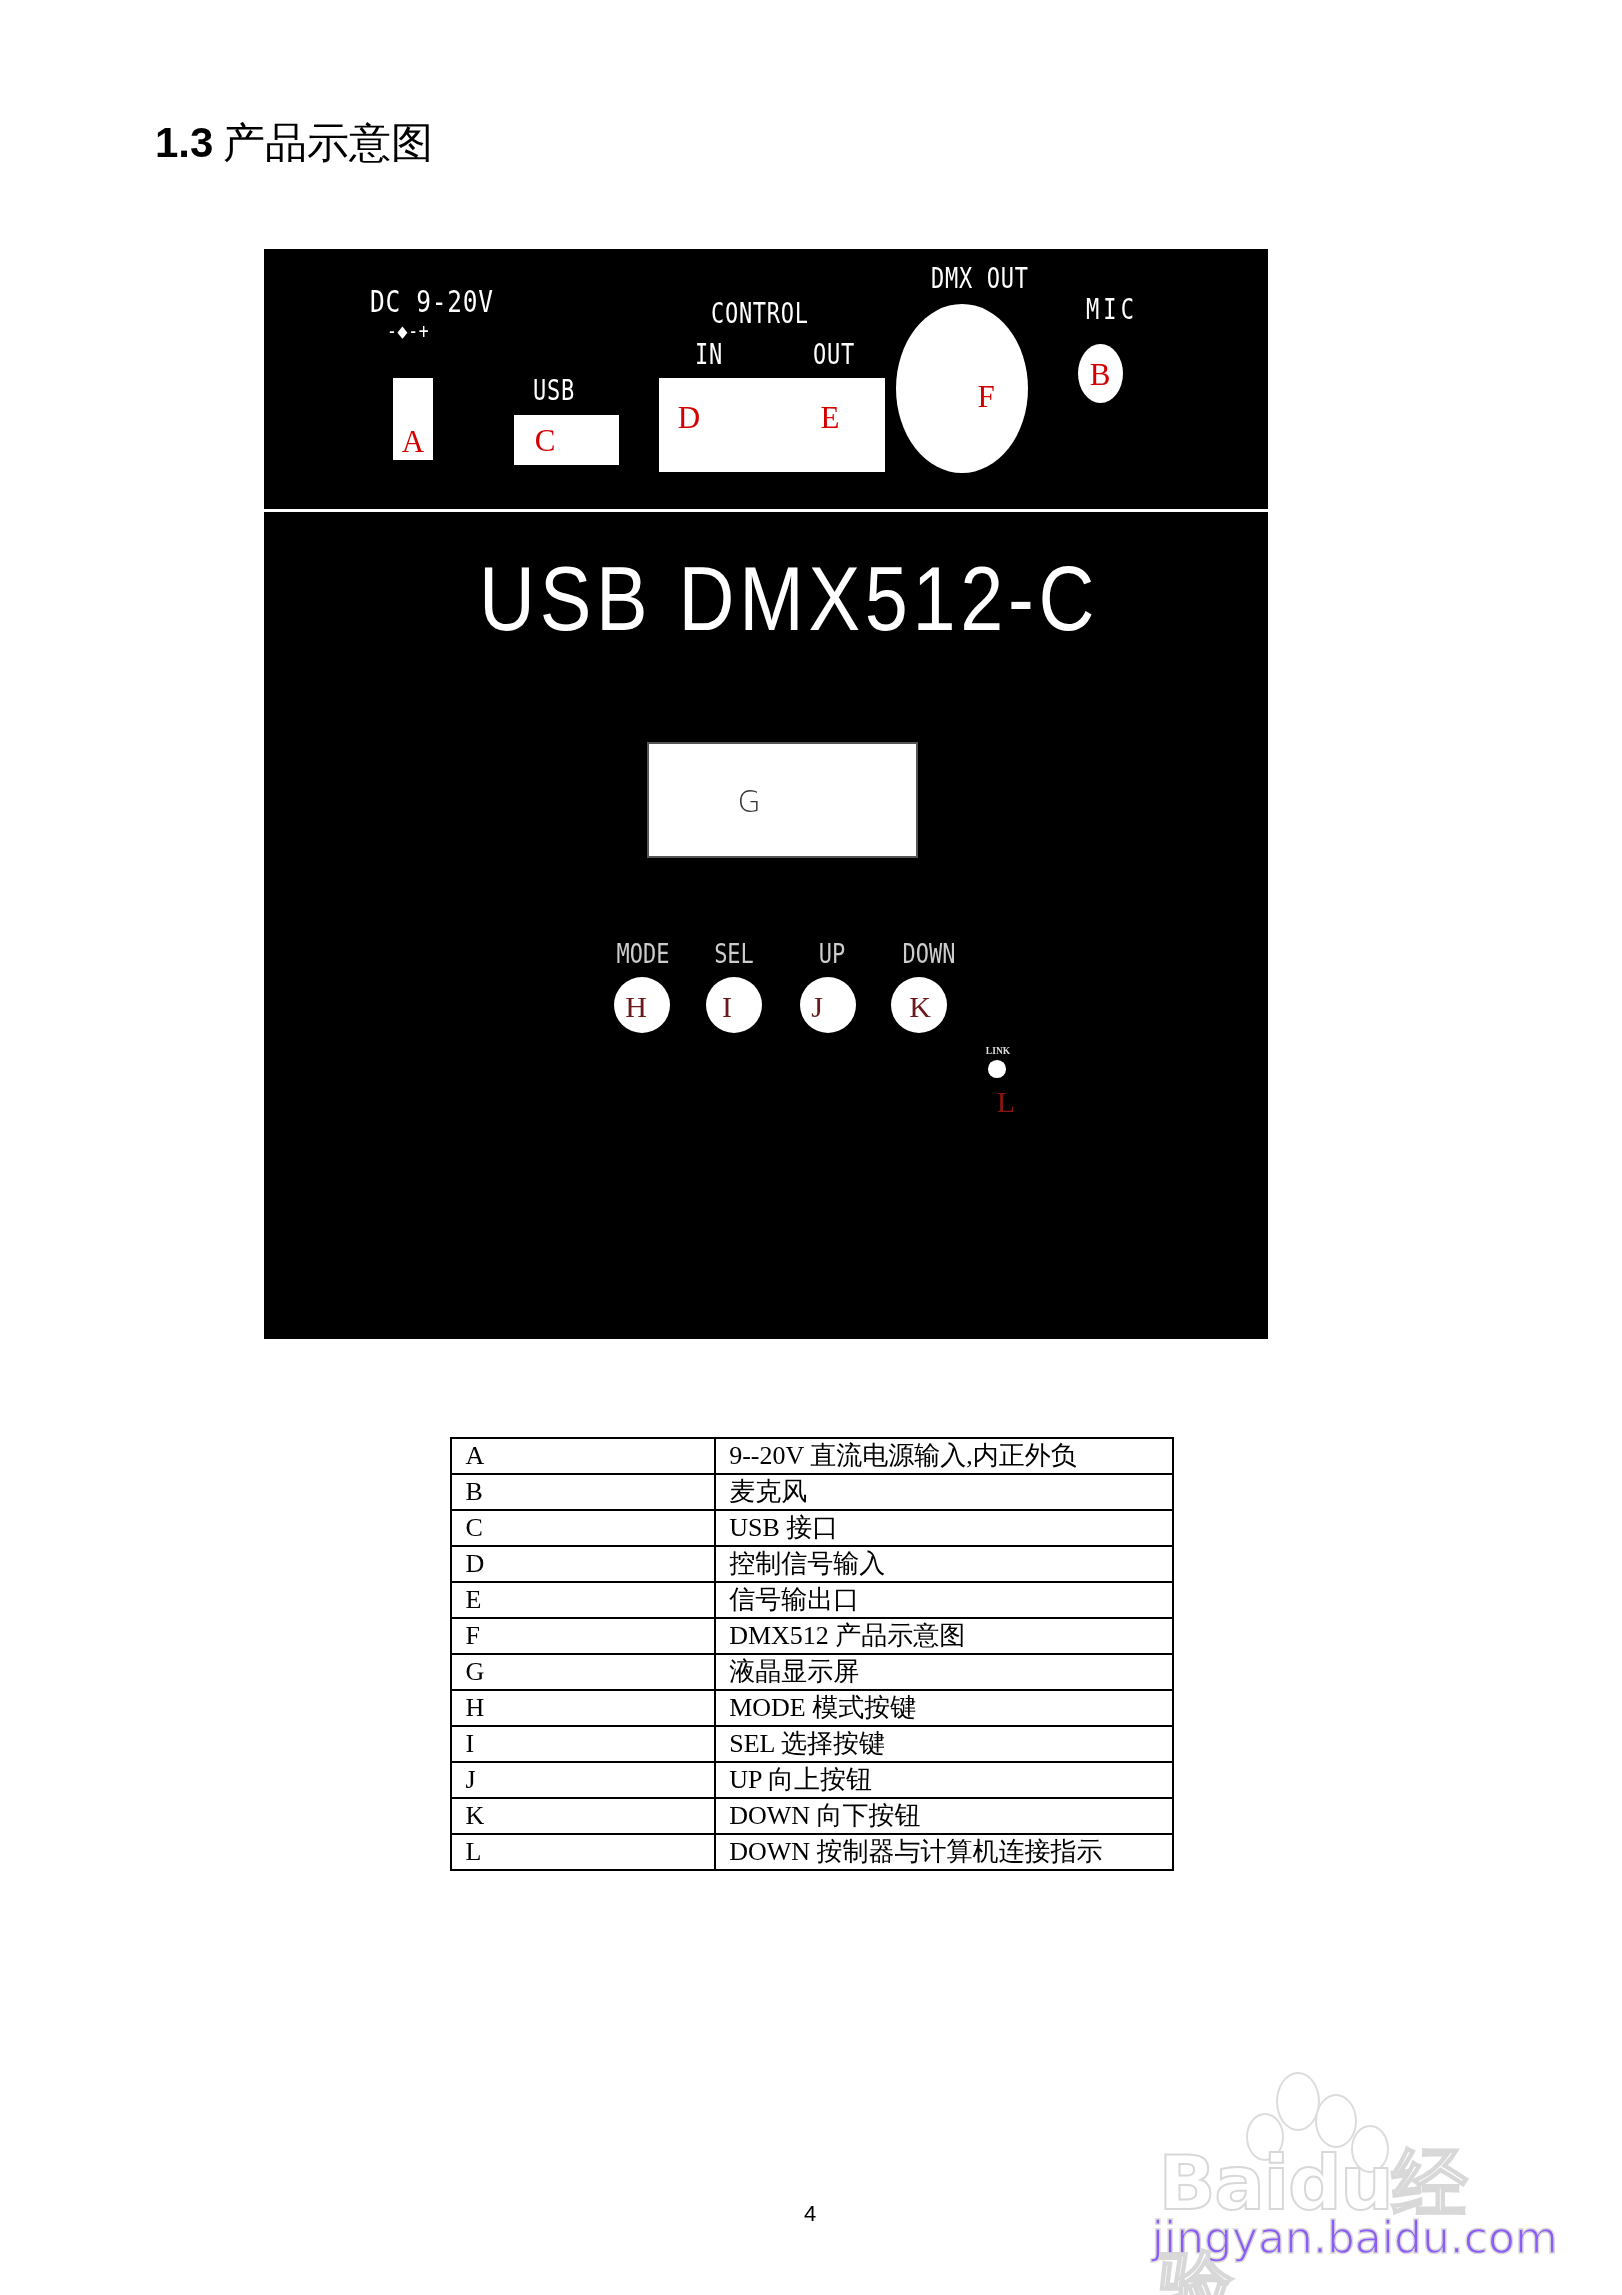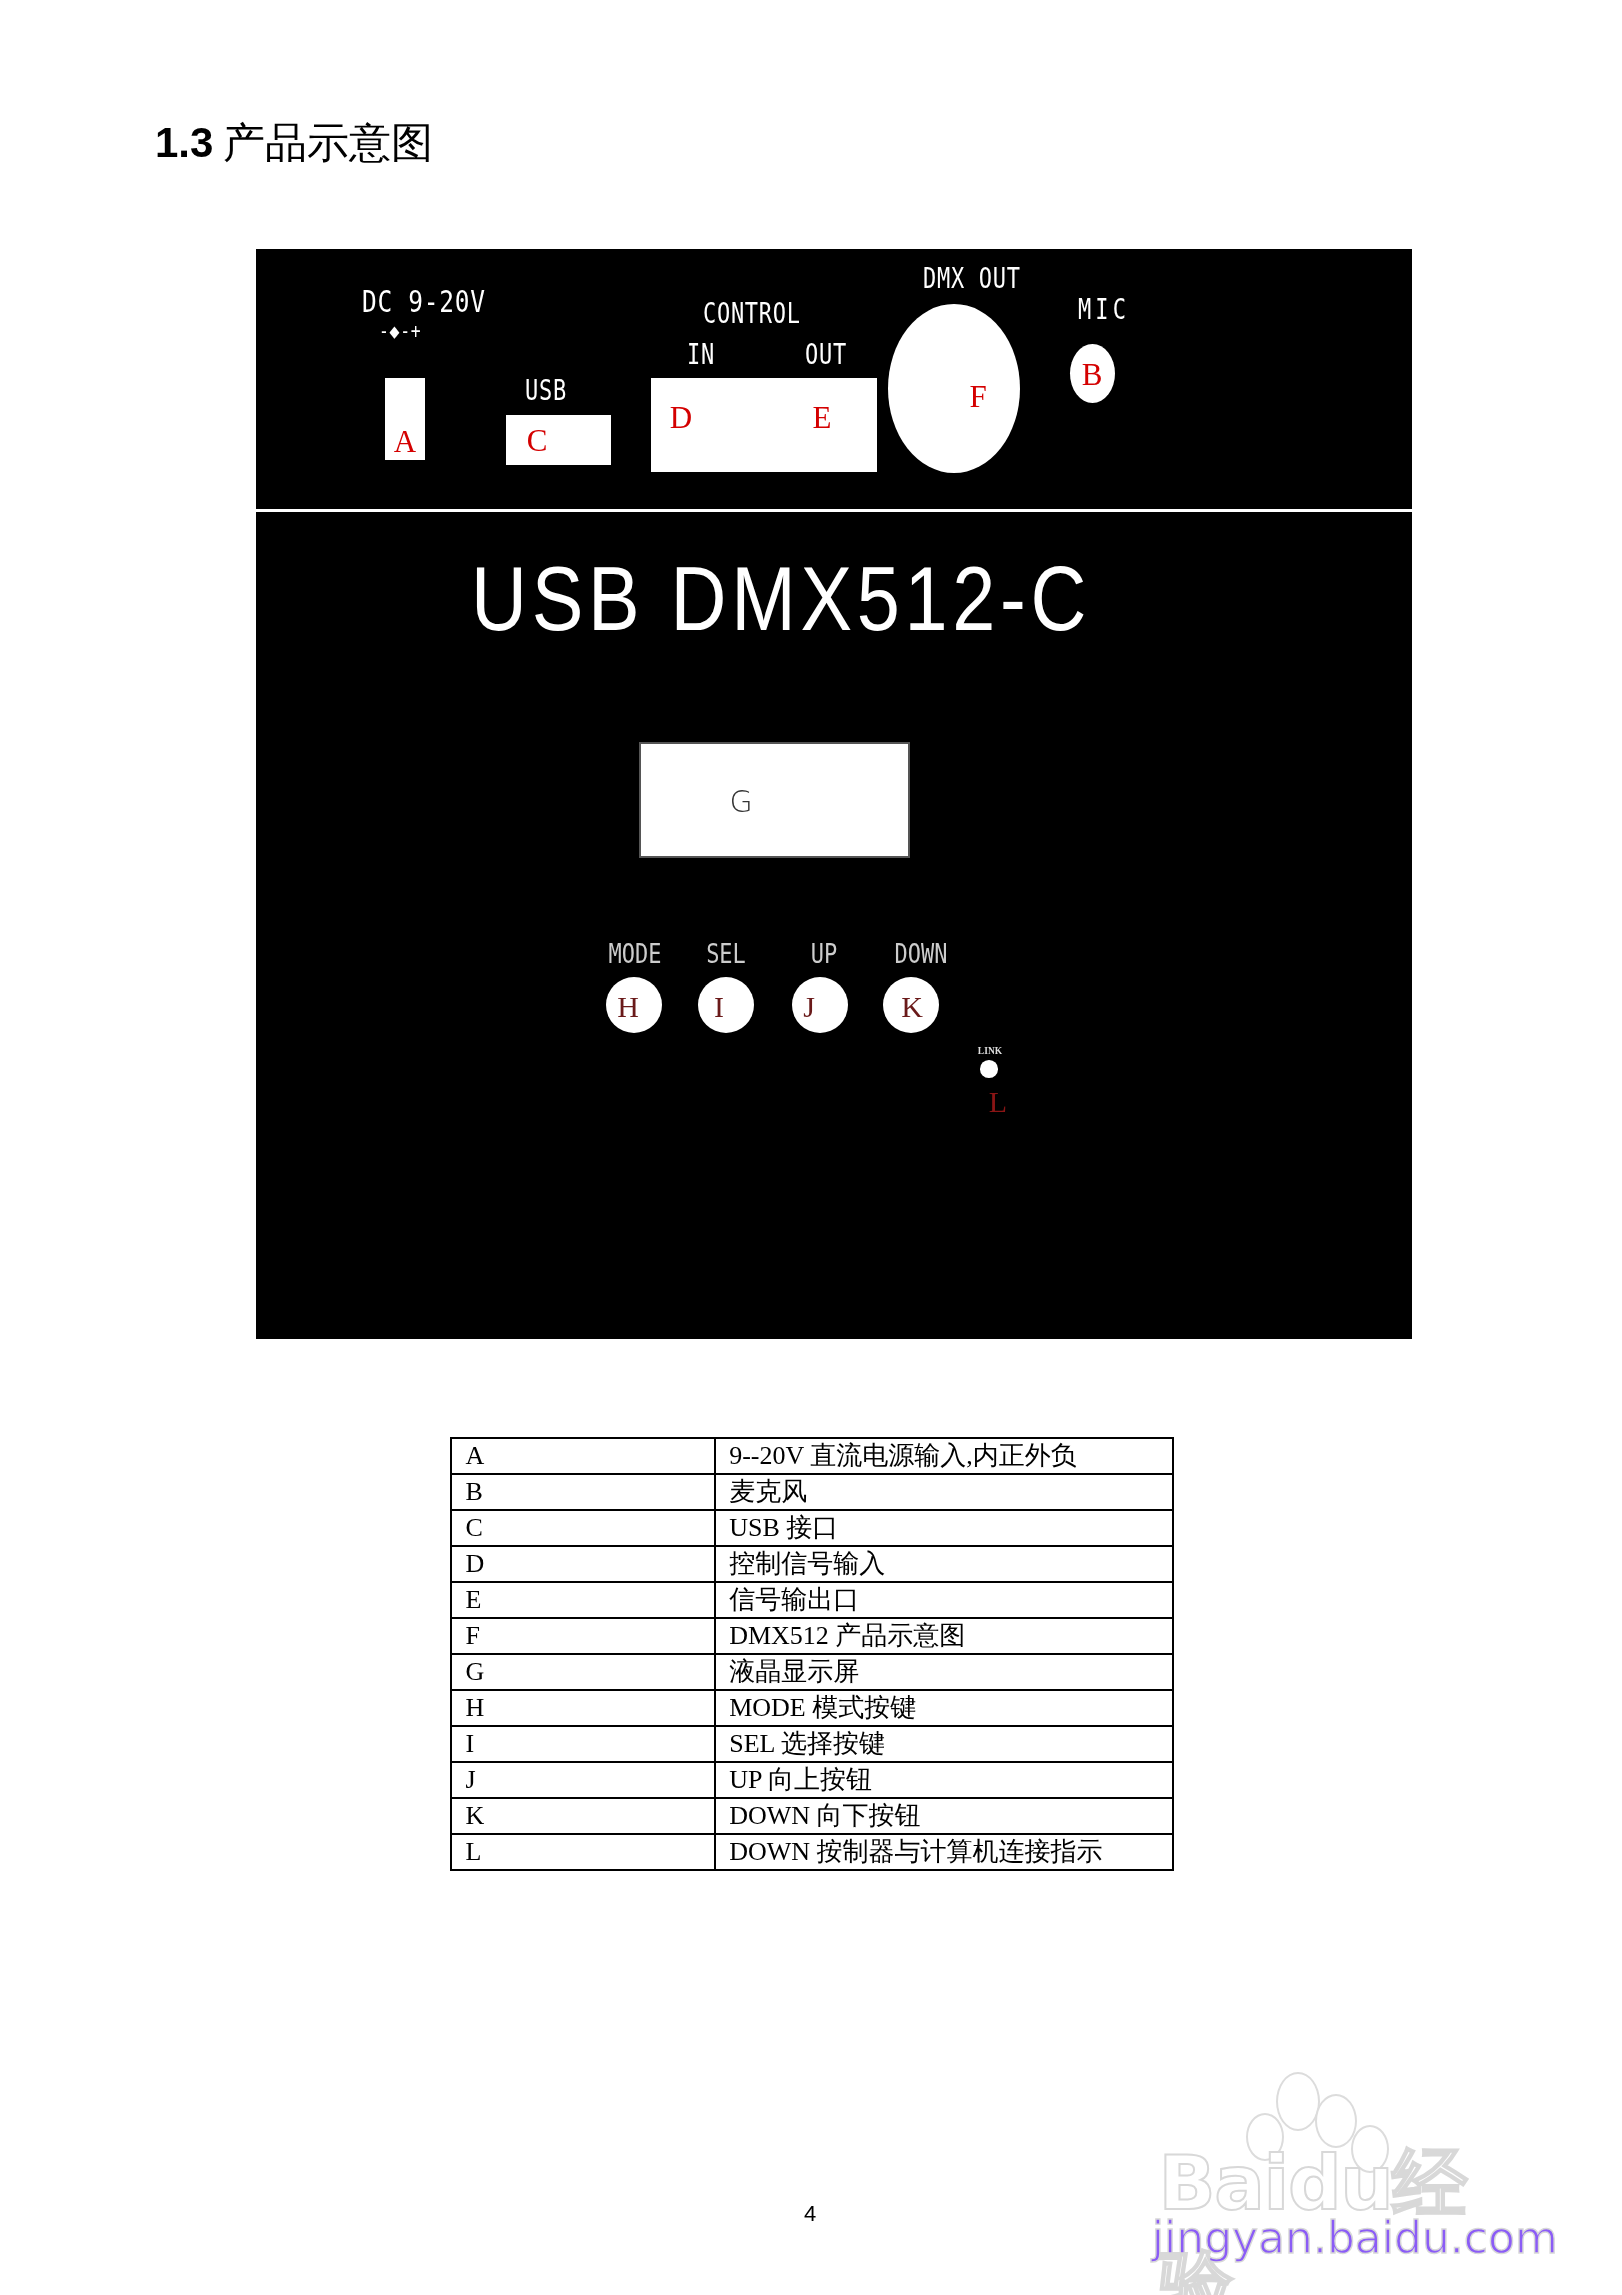--- a/index.html
+++ b/index.html
@@ -14,22 +14,22 @@
     .heading {
       position: absolute; left: 155px; top: 115px;
       font-size: 42px; line-height: 55px;
       font-family: "DejaVu Sans", sans-serif;
       white-space: nowrap;
     }
     .heading .num { font-family: "Liberation Sans", sans-serif; font-weight: bold; margin-right: 9.5px; }
 
     
     .panel {
-      position: absolute; left: 256px; top: 249px;
-      width: 1156px; height: 1090px;
+      position: absolute; left: 264px; top: 249px;
+      width: 1004px; height: 1090px;
       background: #000;
     }
     .panel-divider {
       position: absolute; left: 0; top: 260px; width: 100%; height: 3.4px; background: #fff;
     }
     .silk {
       position: absolute; color: #fff;
       font-family: "DejaVu Sans Mono", monospace;
       transform: scaleY(1.25); transform-origin: left top;
       white-space: nowrap; letter-spacing: 0.7px;

